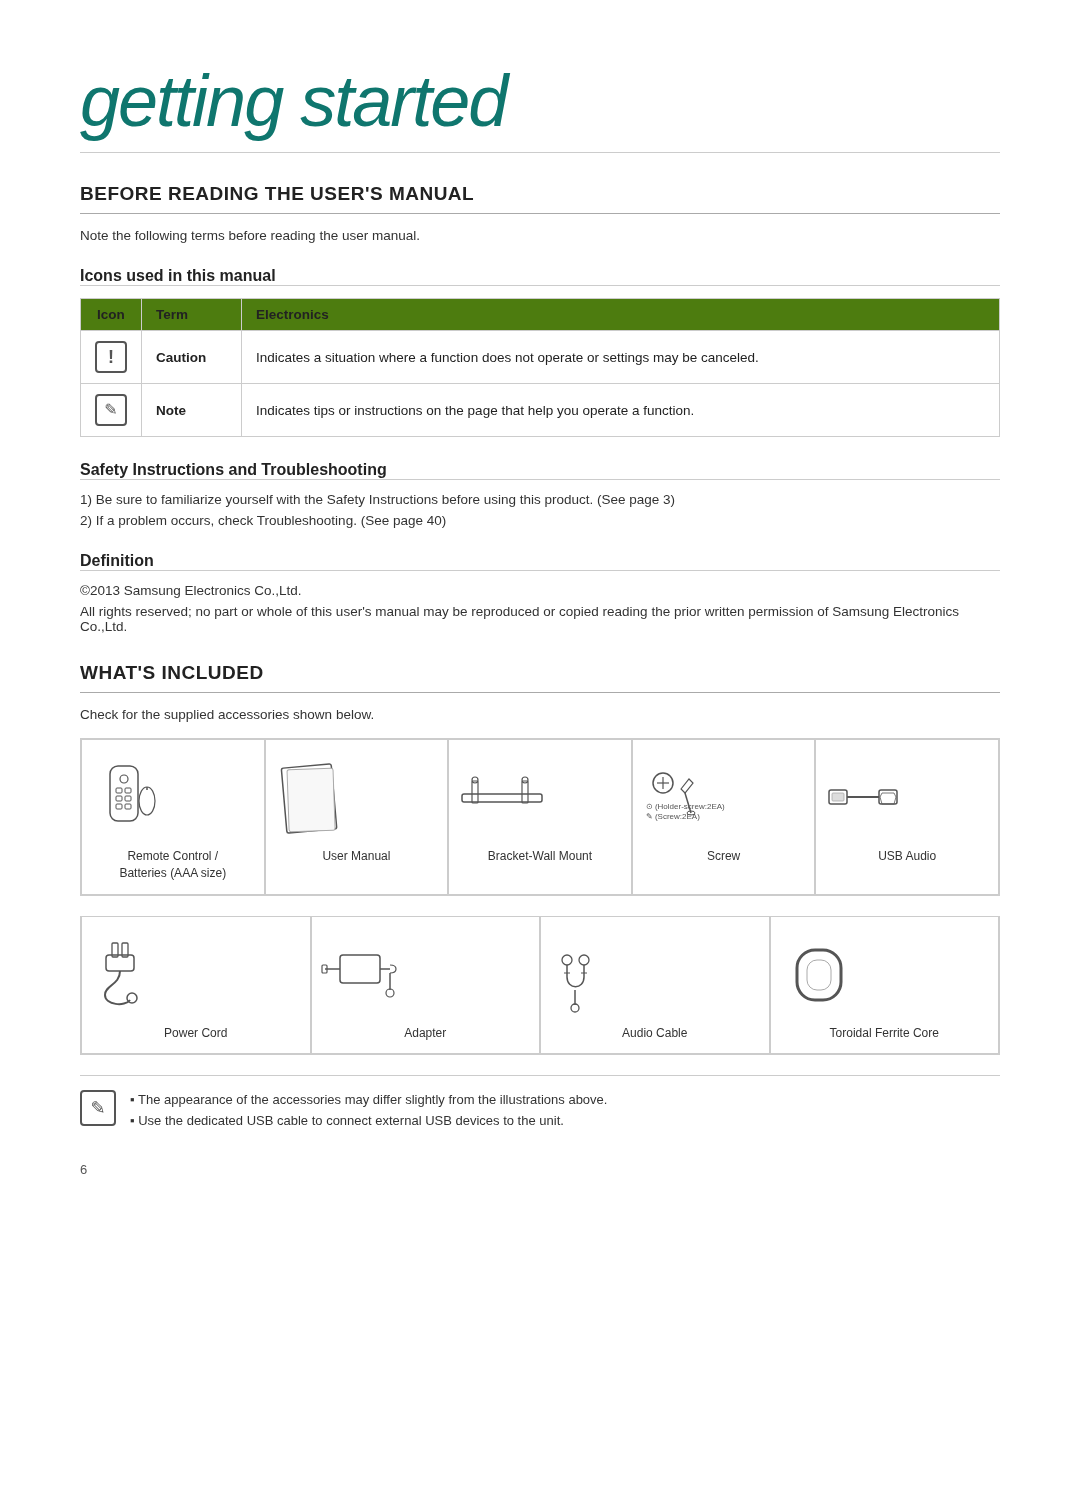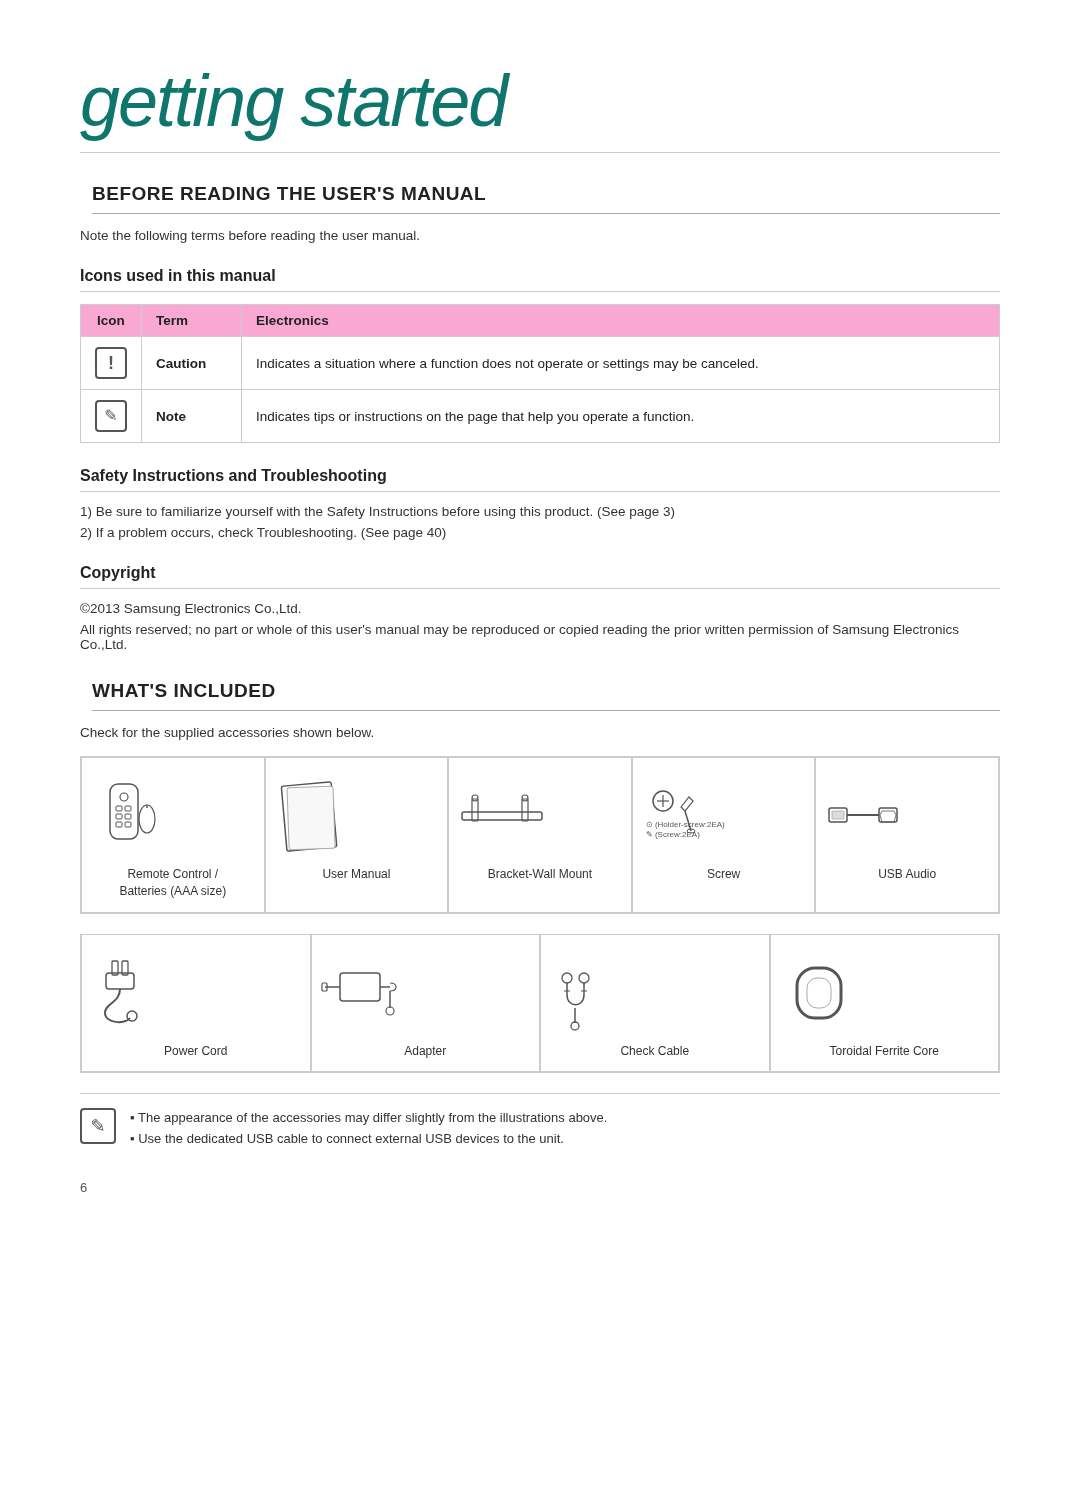--- a/index.html
+++ b/index.html
@@ -26,47 +26,46 @@
     }
 
     .section-title {
       font-size: 19px;
       font-weight: bold;
       text-transform: uppercase;
       border-bottom: 1px solid #aaa;
       padding-bottom: 8px;
       margin-bottom: 14px;
       letter-spacing: 0.5px;
-      margin-left: 12px;
     }
 
     .sub-section-title {
       font-size: 16px;
       font-weight: bold;
       border-bottom: 1px solid #ccc;
-      padding-bottom: 6px;
+      padding-bottom: 0;
       margin-bottom: 12px;
       margin-top: 24px;
     }
 
     .note-text {
       font-size: 13.5px;
       color: #333;
       margin-bottom: 16px;
     }
 
     
     .icons-table {
       width: 100%;
       border-collapse: collapse;
       margin-bottom: 10px;
       font-size: 13.5px;
     }
     .icons-table th {
-      background: #f9a8d4;
+      background: #4d7c0f;
       border: 1px solid #ccc;
       padding: 8px 14px;
       text-align: left;
       font-weight: bold;
     }
     .icons-table td {
       border: 1px solid #ccc;
       padding: 10px 14px;
       vertical-align: middle;
     }
@@ -242,21 +241,21 @@
 
   <div>
     <h3 class="sub-section-title">Safety Instructions and Troubleshooting</h3>
     <ul class="safety-list">
       <li>1)  Be sure to familiarize yourself with the Safety Instructions before using this product. (See page 3)</li>
       <li>2)  If a problem occurs, check Troubleshooting. (See page 40)</li>
     </ul>
   </div>
 
   <div>
-    <h3 class="sub-section-title">Copyright</h3>
+    <h3 class="sub-section-title">Definition</h3>
     <p class="copyright-text">©2013 Samsung Electronics Co.,Ltd.</p>
     <p class="copyright-text">All rights reserved; no part or whole of this user's manual may be reproduced or copied reading the prior written permission of Samsung Electronics Co.,Ltd.</p>
   </div>
 </section>
 
 <section>
   <h2 class="section-title">WHAT'S INCLUDED</h2>
   <p class="note-text">Check for the supplied accessories shown below.</p>
 
   <div class="accessories-grid">
@@ -390,21 +389,21 @@
           <circle cx="35" cy="25" r="5" fill="none" stroke="#555" stroke-width="1.3"></circle>
           <line x1="35" y1="30" x2="35" y2="42" stroke="#555" stroke-width="1.5"></line>
           <line x1="32" y1="38" x2="38" y2="38" stroke="#555" stroke-width="1"></line>
 
           <path d="M18,42 C18,55 35,55 35,42" fill="none" stroke="#555" stroke-width="1.5"></path>
           <line x1="26" y1="55" x2="26" y2="70" stroke="#555" stroke-width="1.5"></line>
 
           <circle cx="26" cy="73" r="4" fill="none" stroke="#555" stroke-width="1.3"></circle>
         </svg>
       </div>
-      <div class="accessory-label">Check Cable</div>
+      <div class="accessory-label">Audio Cable</div>
     </div>
 
     <div class="accessory-item">
       <div class="accessory-img">
         <svg width="80" height="80" viewBox="0 0 80 80">
 
           <rect x="18" y="15" width="44" height="50" rx="18" fill="none" stroke="#555" stroke-width="3"></rect>
           <rect x="28" y="25" width="24" height="30" rx="10" fill="white" stroke="#aaa" stroke-width="1"></rect>
         </svg>
       </div>

